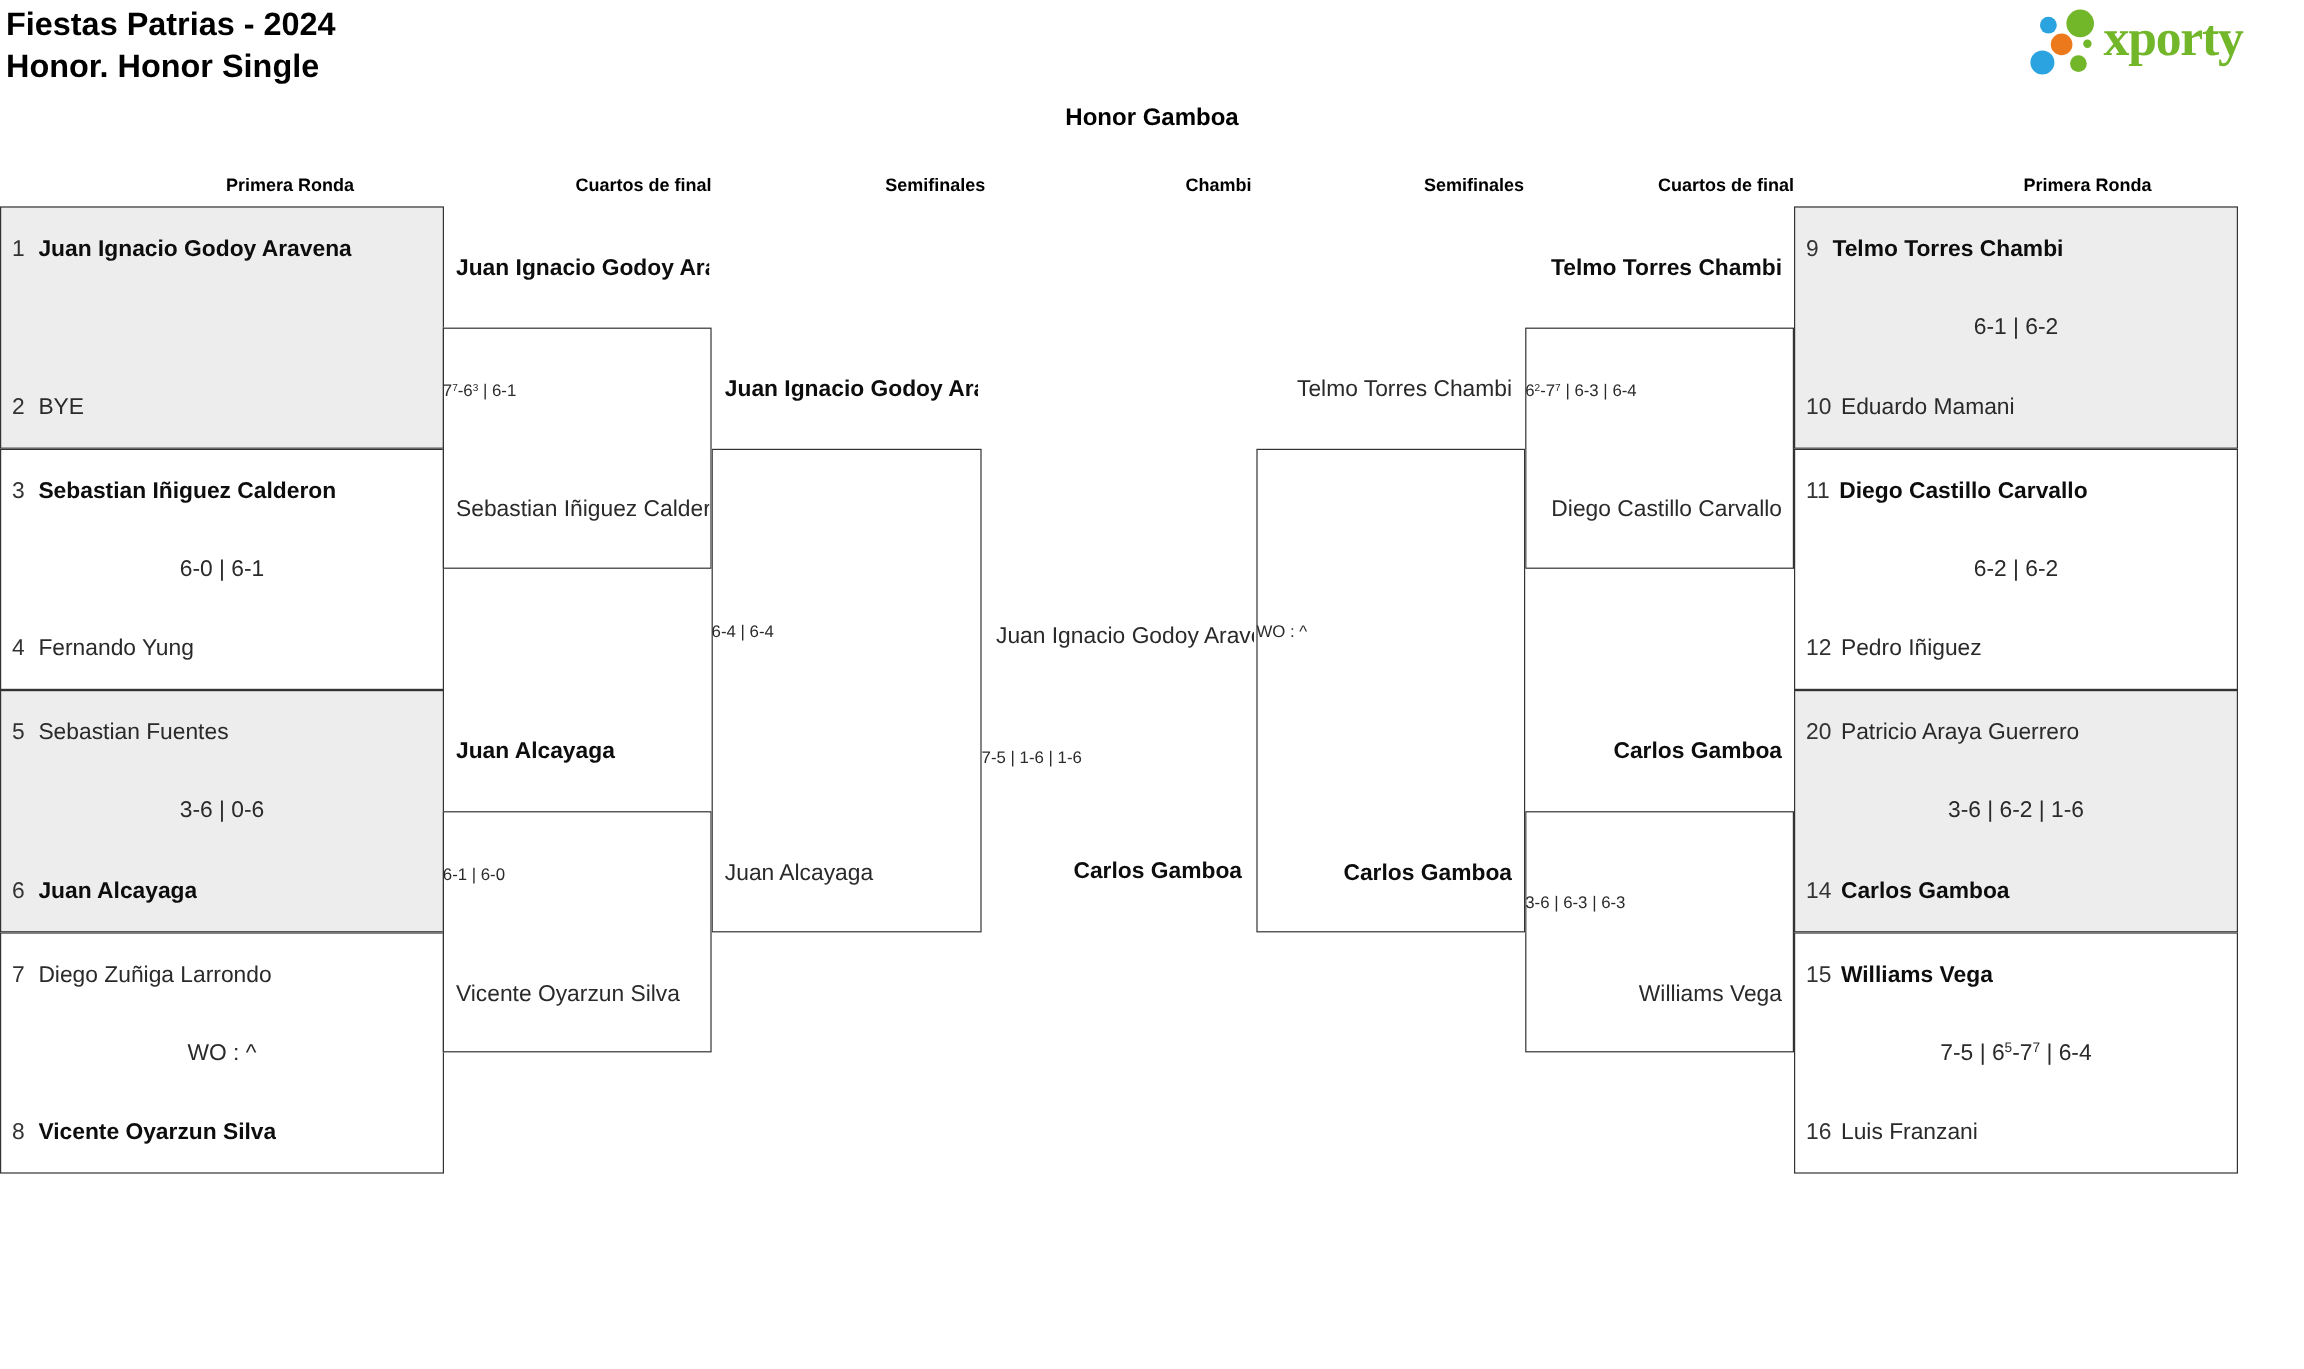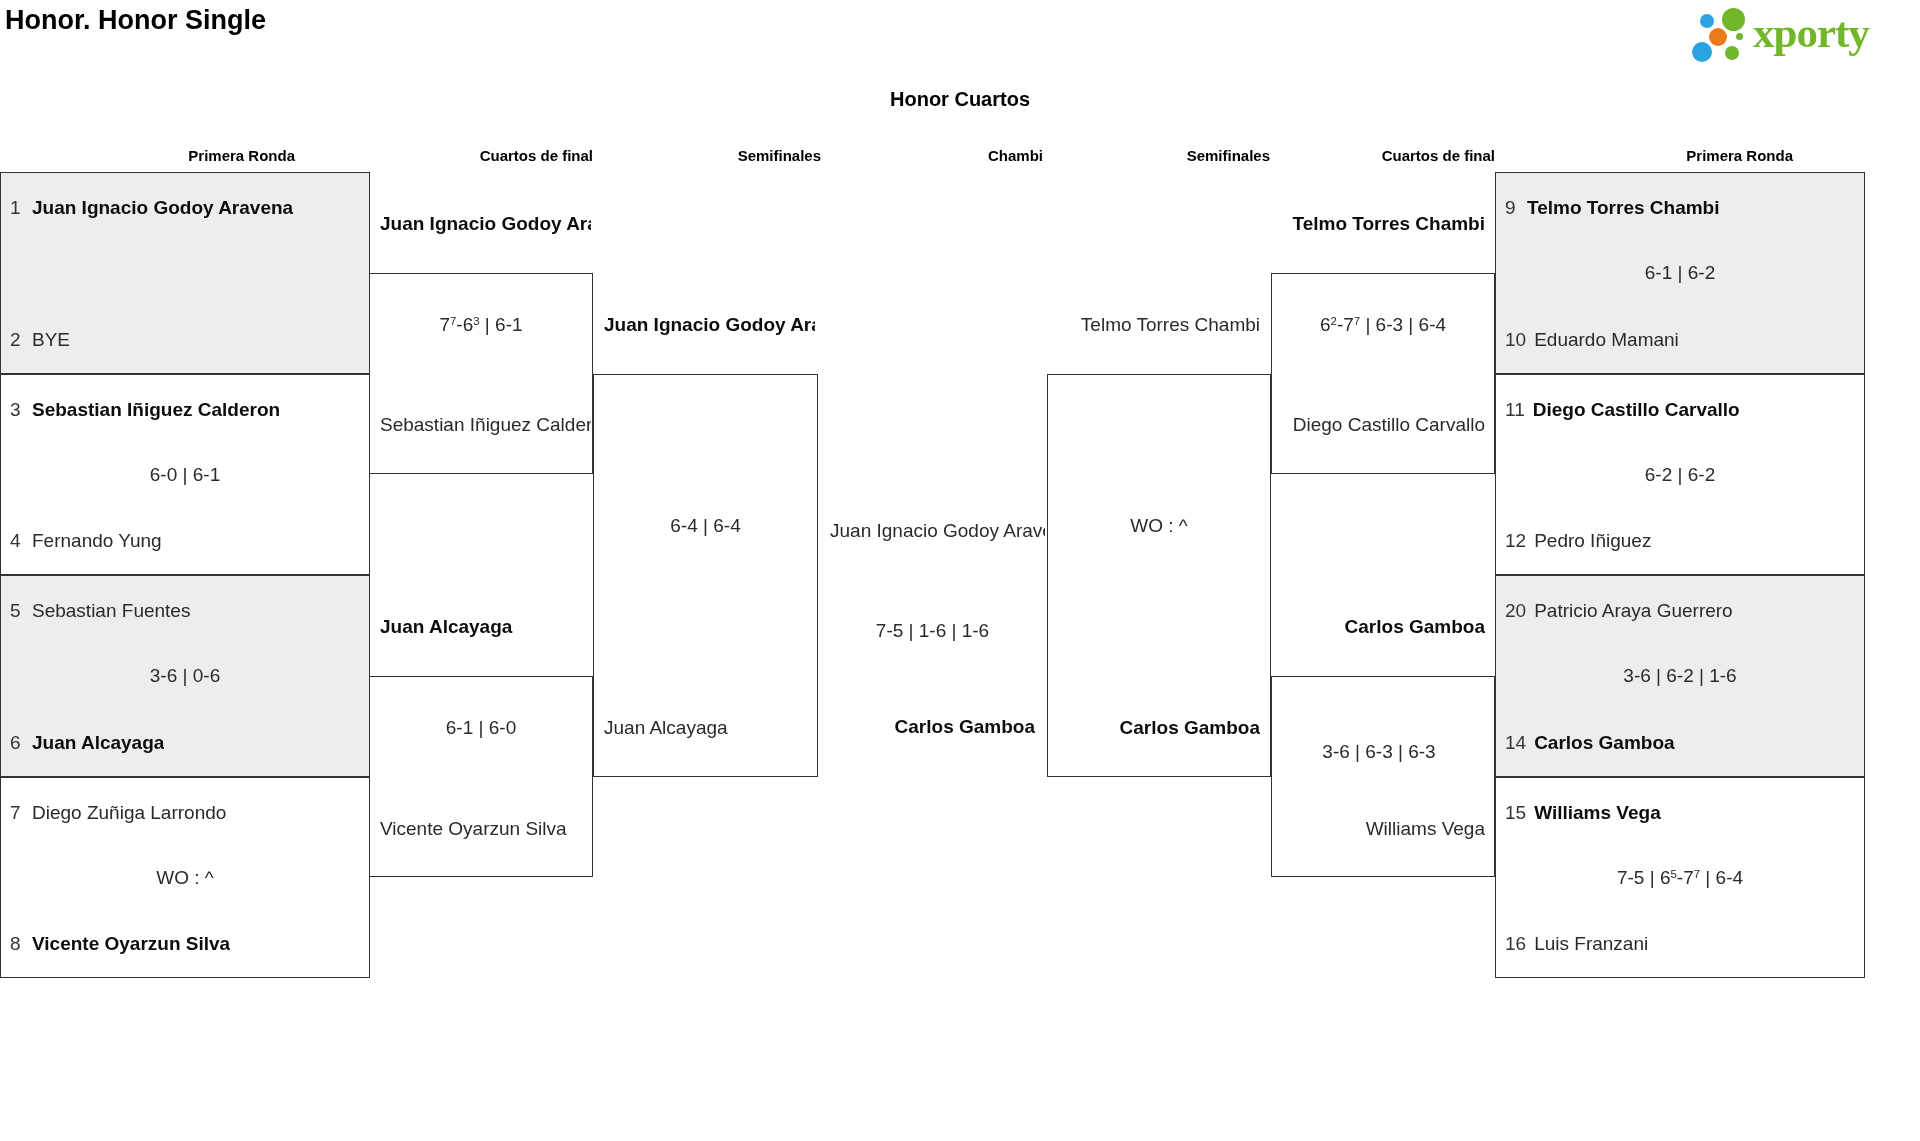--- a/index.html
+++ b/index.html
@@ -20,40 +20,41 @@
   .prow.top{top:35px;}
   .prow.bot{top:calc(100% - 33px);}
   .seed{min-width:14px;flex:none;color:#333;font-weight:400;}
   .pname{white-space:nowrap;overflow:hidden;}
   .w{font-weight:700;color:#0d0d0d;}
 
   .mscore{position:absolute;left:0;right:0;top:50%;transform:translateY(-50%);
           text-align:center;font-size:19px;}
   .fname{position:absolute;transform:translateY(-50%);font-size:19px;white-space:nowrap;overflow:hidden;}
   .fname.r{text-align:right;}
-  .fscore{position:absolute;transform:translateY(-50%);font-size:19px;text-align:center;}
+  .fscore{position:absolute;transform:translateY(-50%);font-size:14px;}
   sup{font-size:60%;line-height:0;position:relative;top:-0.5em;vertical-align:baseline;}
 
   .logo-text{position:absolute;left:1753px;top:8px;font-size:43px;font-weight:700;
              letter-spacing:-1px;color:#72b62a;font-family:Liberation Serif, serif;}
   .dot{position:absolute;border-radius:50%;}
   .dot.green{background:#72b62a;}
   .dot.blue{background:#2ba3e0;}
   .dot.orange{background:#ec7a1c;}
 </style>
 </head>
 <body>
 
 <div id="page">
 
   <div class="title">
+    <div>Fiestas Patrias - 2024</div>
     <div>Honor. Honor Single</div>
   </div>
 
-  <div class="btitle">Honor Cuartos</div>
+  <div class="btitle">Honor Gamboa</div>
 
   <div>
     <div class="dot blue" style="left:1700px;top:14px;width:14px;height:14px;"></div>
     <div class="dot green" style="left:1722px;top:8px;width:23px;height:23px;"></div>
     <div class="dot orange" style="left:1709px;top:28px;width:18px;height:18px;"></div>
     <div class="dot blue" style="left:1692px;top:42px;width:20px;height:20px;"></div>
     <div class="dot green" style="left:1725px;top:46px;width:14px;height:14px;"></div>
     <div class="dot green" style="left:1736px;top:33px;width:7px;height:7px;"></div>
     <div class="logo-text">xporty</div>
   </div>

